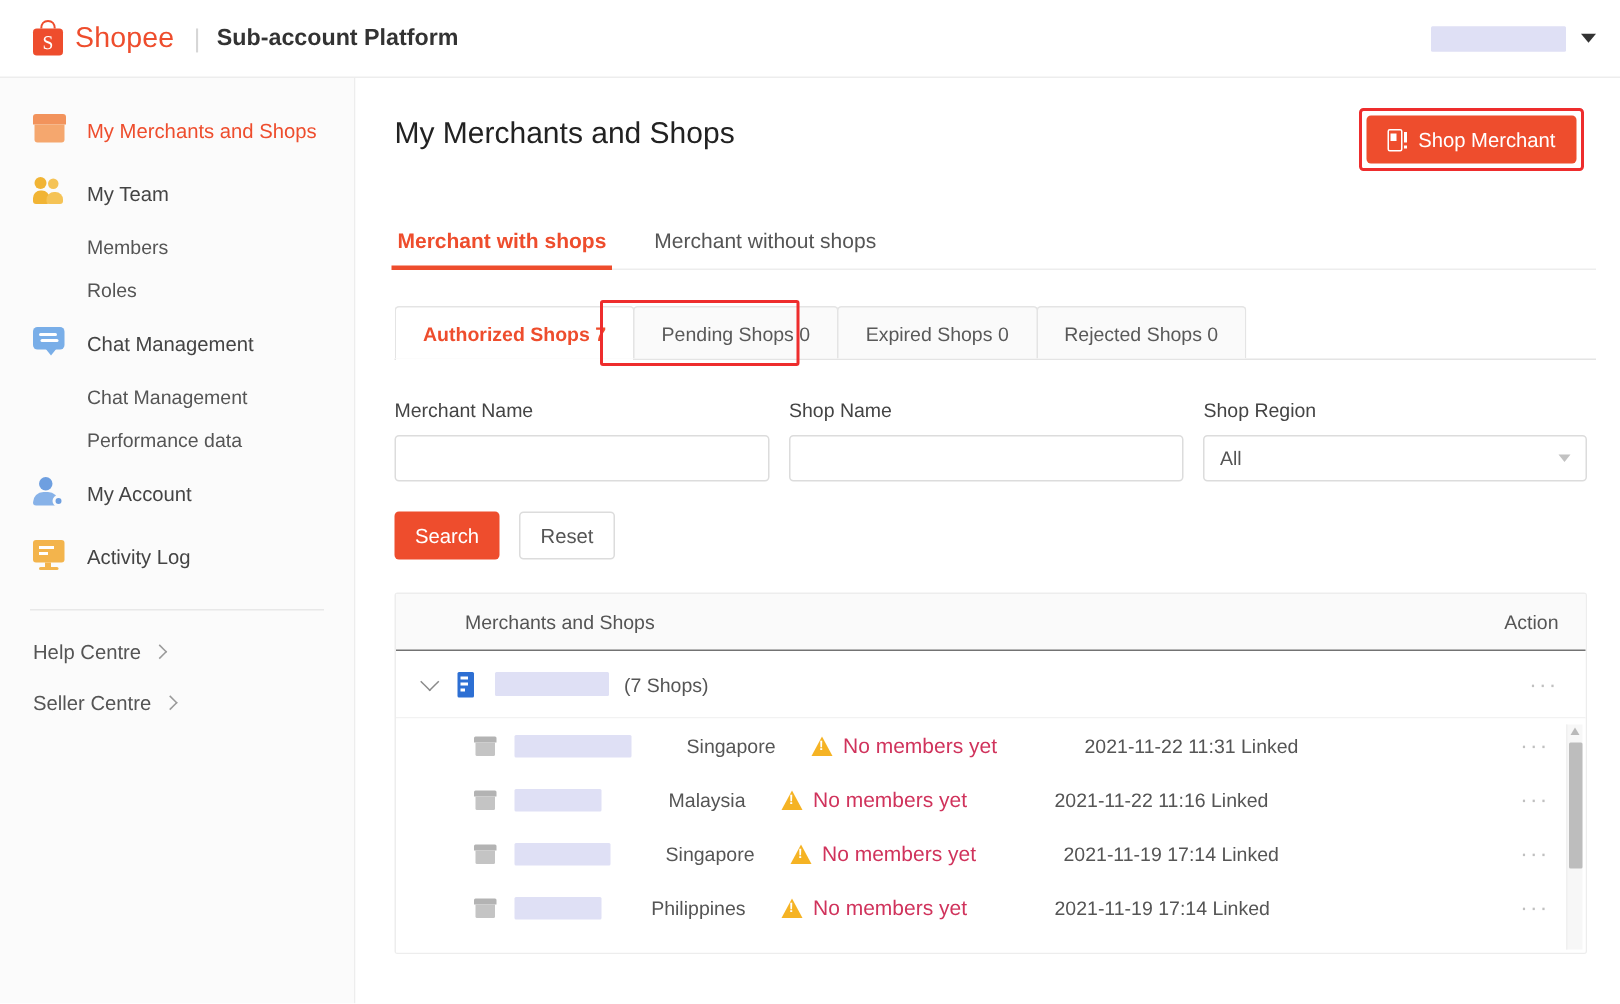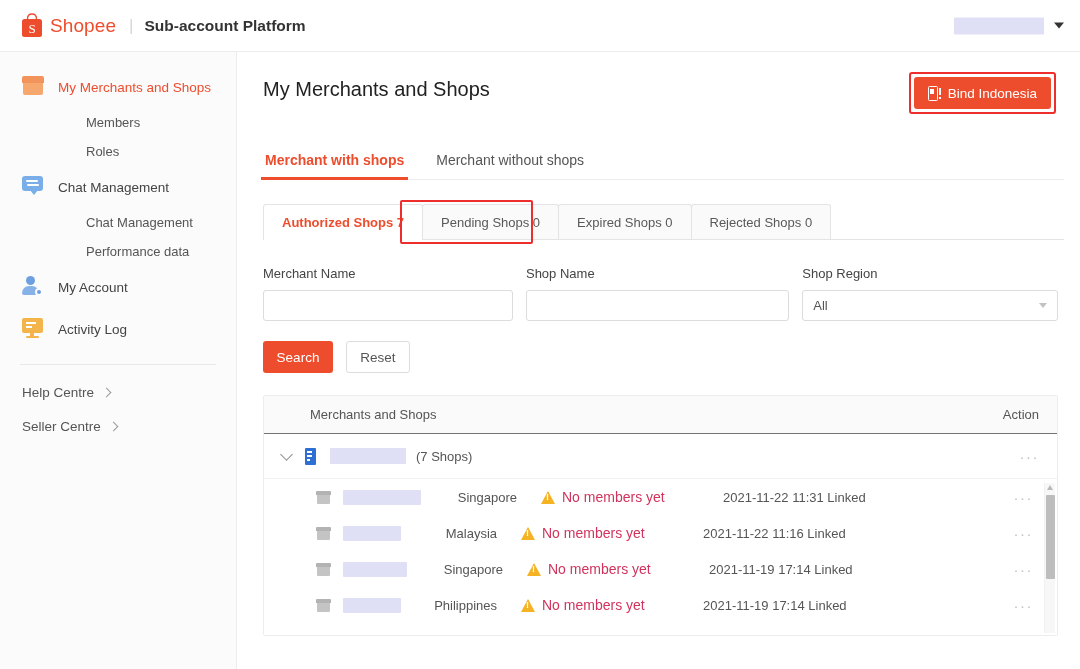--- a/index.html
+++ b/index.html
@@ -62,21 +62,21 @@
   .nav-item {
     display: flex; align-items: center;
     height: 42px; padding-left: 22px; gap: 14px;
     cursor: pointer;
   }
   .nav-item .ico { width: 22px; height: 22px; flex: 0 0 22px; position: relative; }
   .nav-label { font-size: 13.5px; color: #444444; }
   .nav-item.active .nav-label { color: #ee4d2d; }
   .nav-sub {
     display: flex; align-items: center;
-    height: 29px; padding-left: 86px; cursor: pointer;
+    height: 29px; padding-left: 58px; cursor: pointer;
   }
   .nav-sub span { font-size: 13px; color: #555555; }
   .sidebar-sep {
     height: 1px; background: #e8e8e8;
     margin: 14px 20px 10px 20px;
   }
   .nav-foot {
     display: flex; align-items: center; gap: 9px;
     padding-left: 22px; height: 34px; cursor: pointer;
   }
@@ -334,20 +334,26 @@
 
     <div class="sidebar">
 
       <div class="nav-item active">
         <span class="ico">
           <span class="ico-store"><span class="awn"></span><span class="bod"></span></span>
         </span>
         <span class="nav-label">My Merchants and Shops</span>
       </div>
 
+      <div class="nav-item">
+        <span class="ico">
+          <span class="ico-people"><span class="h1"></span><span class="h2"></span><span class="b1"></span><span class="b2"></span></span>
+        </span>
+        <span class="nav-label">My Team</span>
+      </div>
 
       <div class="nav-sub">
         <span>Members</span>
       </div>
       <div class="nav-sub">
         <span>Roles</span>
       </div>
 
       <div class="nav-item">
         <span class="ico">
@@ -394,21 +400,21 @@
       <div class="page-head">
         <div class="page-title">My Merchants and Shops</div>
         <div class="bind-wrap">
           <button class="bind-btn">
             <span class="bind-ico">
               <span class="card"></span>
                 <span class="bar"></span>
                 <span class="dot"></span>
                 <span class="dot2"></span>
             </span>
-            <span>Bind Indonesia</span>
+            <span>Shop Merchant</span>
           </button>
         </div>
       </div>
 
       <div class="main-tabs">
         <div class="mtab active">
           <span>Merchant with shops</span>
         </div>
         <div class="mtab">
           <span>Merchant without shops</span>

